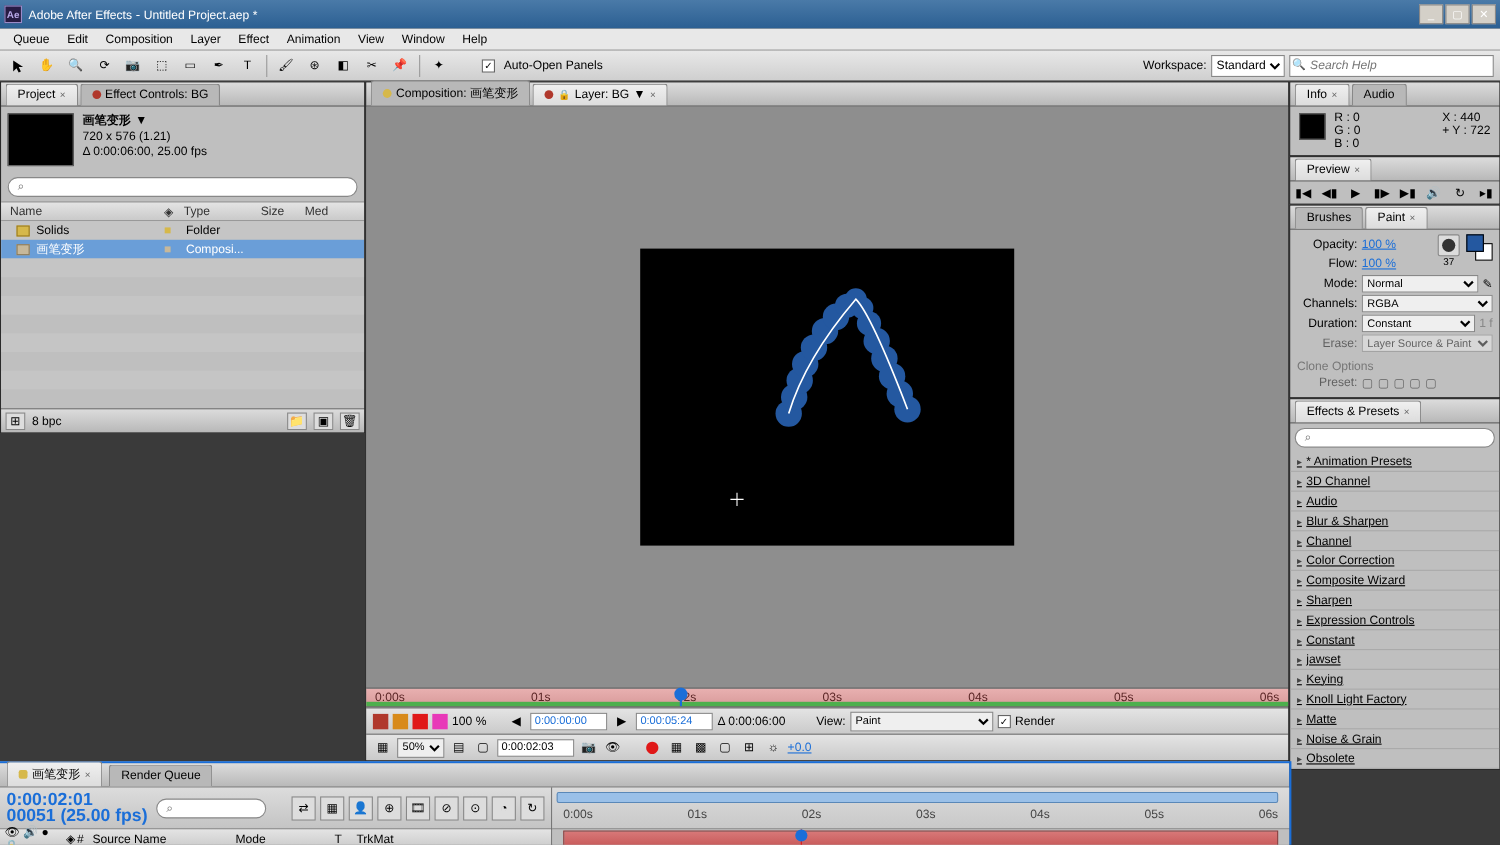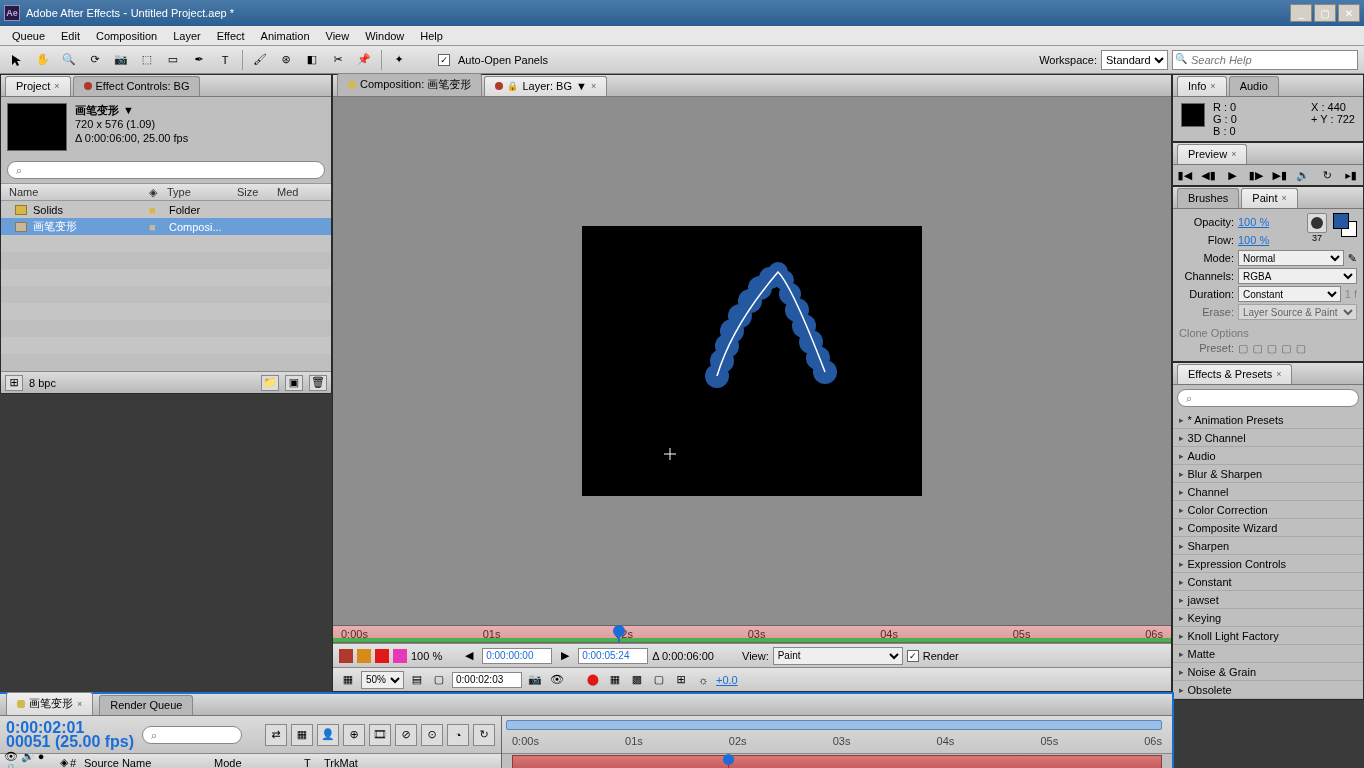--- a/index.html
+++ b/index.html
@@ -92,21 +92,21 @@
 .paint-row select{flex:1;height:16px;border:1px solid #888;font-size:10px;}
 .brush-prev{width:20px;height:20px;border:1px solid #888;background:#dcdcdc;display:flex;align-items:center;justify-content:center;border-radius:2px;}
 .brush-dot{width:12px;height:12px;border-radius:50%;background:#333;}
 .fg-bg{position:relative;width:24px;height:24px;}
 .fg-bg .fg{position:absolute;top:0;left:0;width:16px;height:16px;background:#2458a0;border:1px solid #000;z-index:2;}
 .fg-bg .bg{position:absolute;bottom:0;right:0;width:16px;height:16px;background:#fff;border:1px solid #000;}
 .effects-panel{flex:1;}
 .effects-body{background:#bfbfbf;}
 .effects-search{padding:4px;display:flex;gap:4px;}
 .effects-search input{flex:1;height:18px;border-radius:9px;border:1px solid #888;padding:0 8px;}
-.eff-item{height:18px;display:flex;align-items:center;padding-left:6px;border-bottom:1px solid #aaa;cursor:pointer;}
+.eff-item{height:18px;display:flex;align-items:center;padding-left:6px;border-bottom:1px solid #aaa;cursor:pointer;text-decoration:underline;}
 .eff-item::before{content:"▸";font-size:9px;margin-right:4px;color:#444;}
 
 
 .timeline{height: 302px;border-top:2px solid #1a6ed8;display:flex;flex-direction:column;background:#b8b8b8;}
 .tl-tabs{height:22px;background:linear-gradient(#dcdcdc,#b8b8b8);display:flex;align-items:flex-end;padding-left:6px;gap:4px;border-bottom:1px solid #777;}
 .tl-body{flex:1;display:flex;}
 .tl-left{width:502px;display:flex;flex-direction:column;border-right:1px solid #666;}
 .tl-head-left{height:38px;background:linear-gradient(#dcdcdc,#c4c4c4);border-bottom:1px solid #888;display:flex;align-items:center;padding:4px 6px;gap:8px;}
 .tl-timecode{color:#1a6ed8;font-size:16px;font-weight:bold;line-height:14px;}
 .tl-head-left input{width:100px;height:18px;border-radius:9px;border:1px solid #888;padding:0 8px;}
@@ -202,21 +202,21 @@
           </div>
       </div>
       <div class="panelbody">
         <div class="project-thumb">
           <div class="thumb"></div>
           <div class="meta">
             <div class="comp-name">
                 <b>画笔变形</b> 
                 <span>▼</span>
               </div>
-            <div>720 x 576 (1.09)</div>
+            <div>720 x 576 (1.21)</div>
             <div>Δ 0:00:06:00, 25.00 fps</div>
           </div>
         </div>
         <div class="project-search"><input type="text" placeholder="⌕" style=""></div>
         <div class="project-cols">
           <span style="width:140px">Name</span>
           <span style="width:18px">◈</span>
           <span style="width:70px">Type</span>
           <span style="width:40px">Size</span>
           <span>Med</span>

